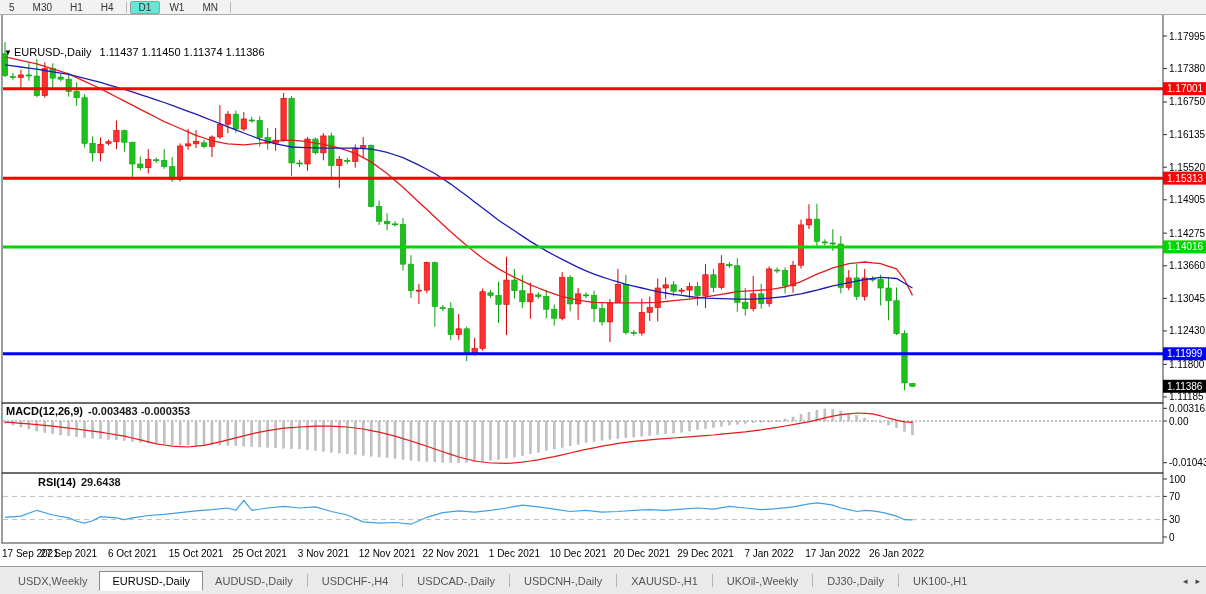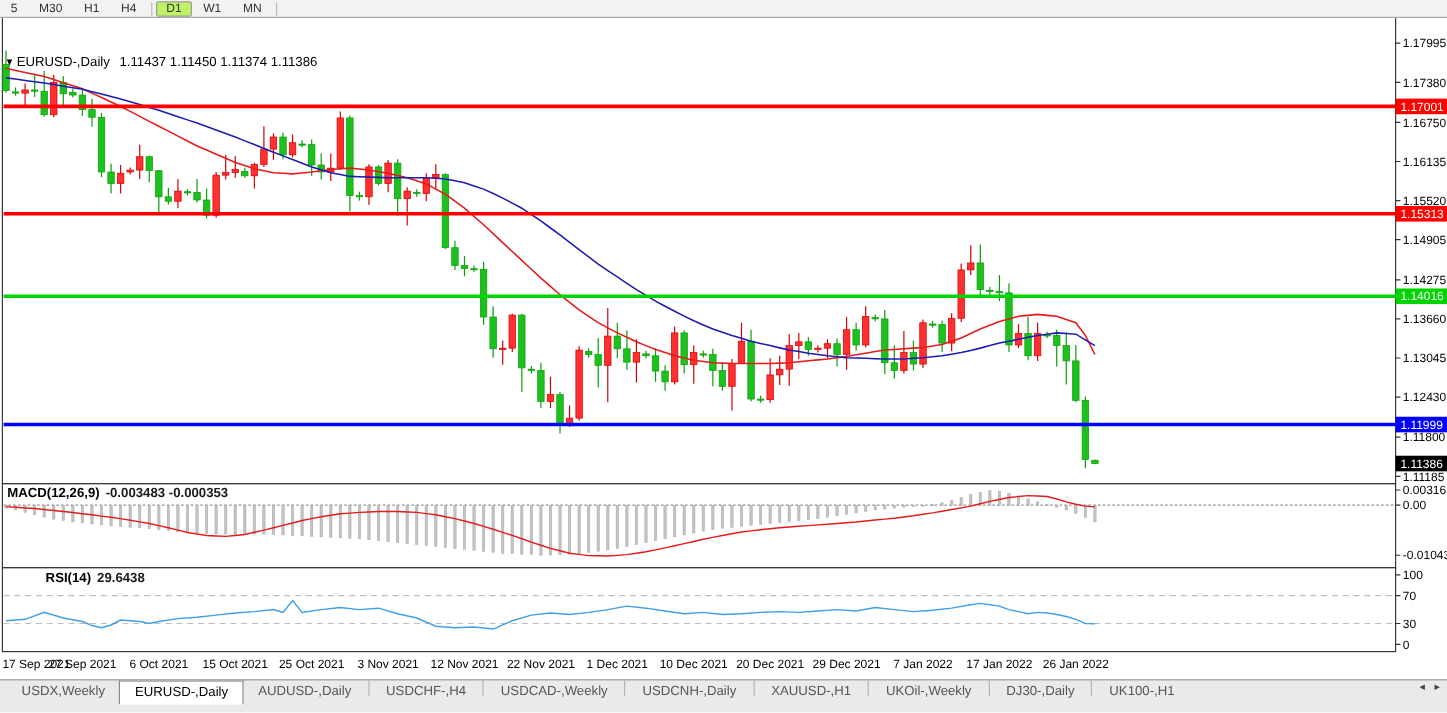--- a/index.html
+++ b/index.html
@@ -3,35 +3,35 @@
 <meta charset="utf-8">
 <style>
   html,body{margin:0;padding:0;background:#fff;}
   .app{position:relative;width:1206px;height:594px;background:#fff;overflow:hidden;
        font-family:"Liberation Sans",sans-serif;-webkit-font-smoothing:none;}
   
   .toolbar{position:absolute;top:0;left:0;right:0;height:14px;background:#f2f2f2;
            border-bottom:1px solid #ababab;display:flex;align-items:center;
            font-size:10px;color:#333;z-index:5;}
   .tf{padding:0 9px;line-height:13px;cursor:default;}
-  .tf.active{background:#bef264;border:1px solid #9c9c9c;border-radius:2px;padding:0 8px;line-height:11px;}
+  .tf.active{background:#5eead4;border:1px solid #9c9c9c;border-radius:2px;padding:0 8px;line-height:11px;}
   .tfsep{width:1px;height:11px;background:#b9b9b9;margin:0 3px;}
   
   .hdr{position:absolute;left:4px;top:18px;font-size:11px;color:#000;z-index:4;white-space:nowrap;margin-top:28px;}
   .hdr .mk{font-size:8px;vertical-align:1px;margin-right:2px;}
   .hdr .ohlc{margin-left:8px;}
   .ind{position:absolute;font-size:11px;color:#000;z-index:4;white-space:nowrap;font-weight:bold;}
   .ind.macd{left:6px;top:405px;}
   .ind.rsi{left:6px;top:476px;padding-left:32px;}
   .ind .val{margin-left:5px;color:#1a1a1a;}
   svg{position:absolute;left:0;top:0;z-index:1;}
   svg text{font-family:"Liberation Sans",sans-serif;font-size:10px;fill:#000;}
   
   .tabs{position:absolute;left:0;right:0;bottom:0;height:28px;background:#eaeaea;
-        border-top:1px solid #9a9a9a;display:flex;align-items:flex-start;font-size:11px;
+        border-top:1px solid #9a9a9a;display:flex;align-items:center;font-size:11px;
         color:#555;z-index:5;padding-left:6px;box-sizing:border-box;}
   .tab{padding:3px 12px;white-space:nowrap;cursor:default;}
   .tab.active{background:#fff;border:1px solid #8a8a8a;border-bottom:1px solid #fff;color:#000;}
   .tabdiv{width:1px;height:13px;background:#b5b5b5;margin:0 2px;}
   .tabnav{margin-left:auto;margin-right:6px;color:#444;font-size:9px;display:flex;gap:8px;}
   .tabnav span{cursor:default;}
 </style>
 </head>
 <body>
 
@@ -483,21 +483,21 @@
     <span>RSI(14)</span><span class="val">29.6438</span>
   </div>
 
   <div class="tabs" id="tab-bar">
       <div class="tab">USDX,Weekly</div>
       <div class="tab active">EURUSD-,Daily</div>
       <div class="tab">AUDUSD-,Daily</div>
       <div class="tabdiv"></div>
       <div class="tab">USDCHF-,H4</div>
       <div class="tabdiv"></div>
-      <div class="tab">USDCAD-,Weekly</div>
+      <div class="tab">USDCAD-,Daily</div>
       <div class="tabdiv"></div>
       <div class="tab">USDCNH-,Daily</div>
       <div class="tabdiv"></div>
       <div class="tab">XAUUSD-,H1</div>
       <div class="tabdiv"></div>
       <div class="tab">UKOil-,Weekly</div>
       <div class="tabdiv"></div>
       <div class="tab">DJ30-,Daily</div>
       <div class="tabdiv"></div>
       <div class="tab">UK100-,H1</div>

